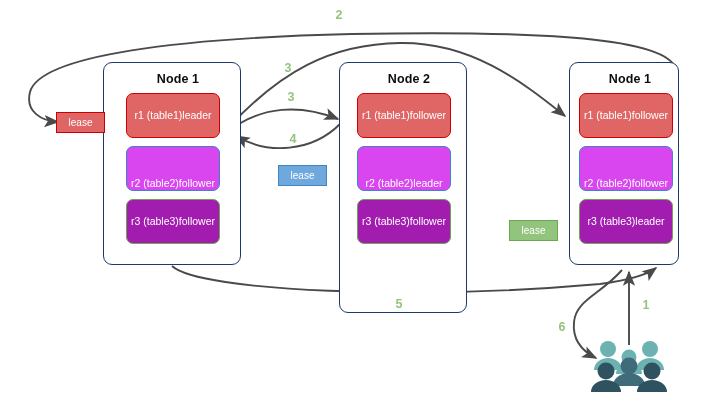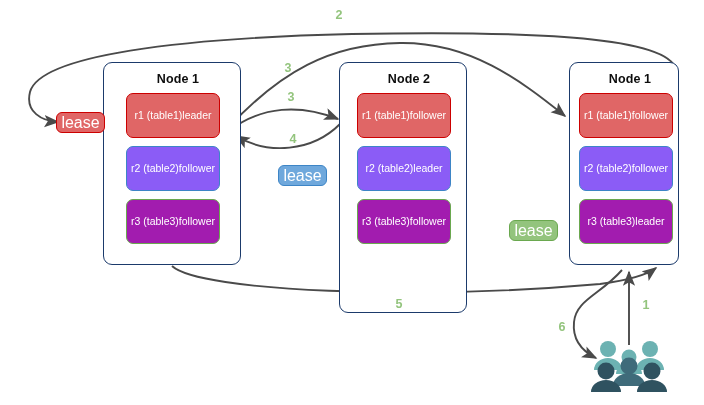--- a/index.html
+++ b/index.html
@@ -12,27 +12,27 @@
         background:#ffffff;box-sizing:border-box;}
   .node-title{position:absolute;left:12px;right:0;top:9px;text-align:center;
               font-size:12.5px;font-weight:bold;color:#0d0d0d;letter-spacing:.1px;}
 
   
   .rep{position:absolute;border-radius:7px;box-sizing:border-box;
        display:flex;align-items:center;justify-content:center;
        color:#ffffff;font-size:10.5px;line-height:13px;text-align:center;}
   .rep span{display:block;}
   .rep.red{background:#e06666;border:1.4px solid #cc0000;}
-  .rep.blue{background:#8b5cf6;border:1.4px solid #3d85c6;}
+  .rep.blue{background:#d946ef;border:1.4px solid #3d85c6;align-items:flex-end;}
   .rep.green{background:#a21caf;border:1.4px solid #6aa84f;}
 
   
-  .lease{position:absolute;border-radius:6px;box-sizing:border-box;
+  .lease{position:absolute;border-radius:0;box-sizing:border-box;
          display:flex;align-items:center;justify-content:center;
-         color:#ffffff;font-size:16px;}
+         color:#ffffff;font-size:10px;}
   .lease.red{background:#e06666;border:1.4px solid #cc0000;}
   .lease.blue{background:#6fa8dc;border:1.4px solid #3d85c6;}
   .lease.green{background:#93c47d;border:1.4px solid #6aa84f;}
 
   
   .step{position:absolute;color:#93c47d;font-size:12.5px;font-weight:bold;
         text-align:center;width:18px;}
 
   
   svg.layer{position:absolute;left:0;top:0;width:704px;height:405px;

